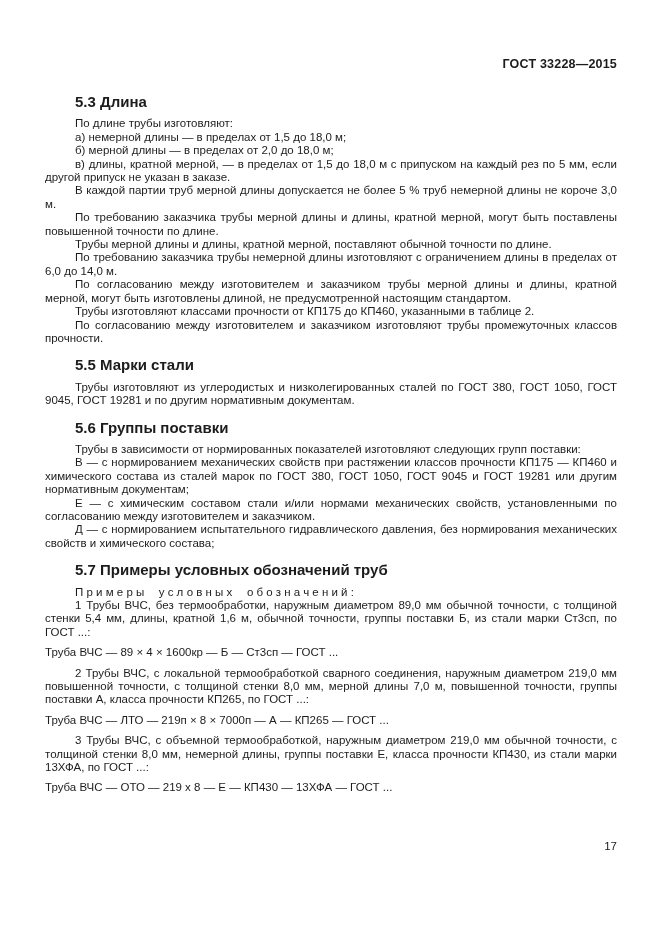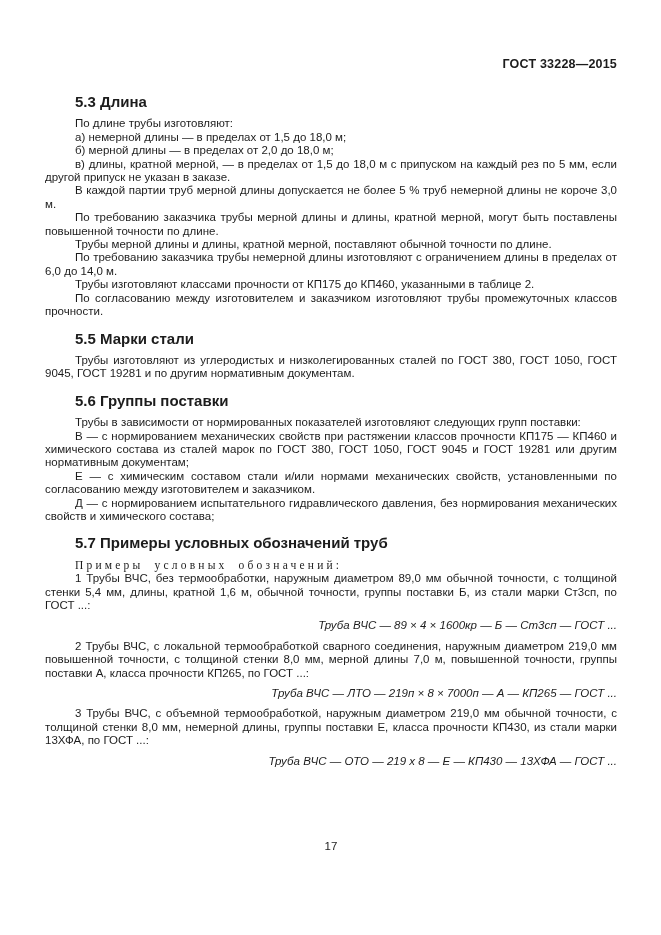--- a/index.html
+++ b/index.html
@@ -36,51 +36,50 @@
     text-indent: 30px;
     font-size: 15px;
     margin: 13px 0 9px 0;
   }
   .block.p { text-indent: 30px; }
   .block.spaced {
     text-indent: 30px;
     text-align: left;
     letter-spacing: 3.2px;
     word-spacing: 5px;
-    font-family: Liberation Serif, serif;
   }
   .block.formula {
-    text-align: right;
+    text-align: left;
     text-indent: 0;
-    font-style: italic;
     margin: 7px 0;
   }
   .page-number {
     position: absolute;
     top: 840px; left: 45px; width: 572px;
-    text-align: center;
+    text-align: right;
     font-size: 11.5px;
   }
 </style>
 </head>
 <body>
 
 <div class="page">
   <div class="doc-header">ГОСТ 33228—2015</div>
 
   <div class="content">
       <div class="block heading">5.3  Длина</div>
       <div class="block p">По длине трубы изготовляют:</div>
       <div class="block p">а)  немерной длины — в пределах от 1,5 до 18,0 м;</div>
       <div class="block p">б)  мерной длины — в пределах от 2,0 до 18,0 м;</div>
       <div class="block p">в)  длины, кратной мерной, — в пределах от 1,5 до 18,0 м с припуском на каждый рез по 5 мм, если другой припуск не указан в заказе.</div>
       <div class="block p">В каждой партии труб мерной длины допускается не более 5 % труб немерной длины не короче 3,0 м.</div>
       <div class="block p">По требованию заказчика трубы мерной длины и длины, кратной мерной, могут быть поставлены повышенной точности по длине.</div>
       <div class="block p">Трубы мерной длины и длины, кратной мерной, поставляют обычной точности по длине.</div>
       <div class="block p">По требованию заказчика трубы немерной длины изготовляют с ограничением длины в пределах от 6,0 до 14,0 м.</div>
+      <div class="block p">По согласованию между изготовителем и заказчиком трубы мерной длины и длины, кратной мерной, могут быть изготовлены длиной, не предусмотренной настоящим стандартом.</div>
       <div class="block p">Трубы изготовляют классами прочности от КП175 до КП460, указанными в таблице 2.</div>
       <div class="block p">По согласованию между изготовителем и заказчиком изготовляют трубы промежуточных классов прочности.</div>
       <div class="block heading">5.5  Марки стали</div>
       <div class="block p">Трубы изготовляют из углеродистых и низколегированных сталей по ГОСТ 380, ГОСТ 1050, ГОСТ 9045, ГОСТ 19281 и по другим нормативным документам.</div>
       <div class="block heading">5.6  Группы поставки</div>
       <div class="block p">Трубы в зависимости от нормированных показателей изготовляют следующих групп поставки:</div>
       <div class="block p">В — с нормированием механических свойств при растяжении классов прочности КП175 — КП460 и химического состава из сталей марок по ГОСТ 380, ГОСТ 1050, ГОСТ 9045 и ГОСТ 19281 или другим нормативным документам;</div>
       <div class="block p">Е — с химическим составом стали и/или нормами механических свойств, установленными по согласованию между изготовителем и заказчиком.</div>
       <div class="block p">Д — с нормированием испытательного гидравлического давления, без нормирования механических свойств и химического состава;</div>
       <div class="block heading">5.7  Примеры условных обозначений труб</div>

